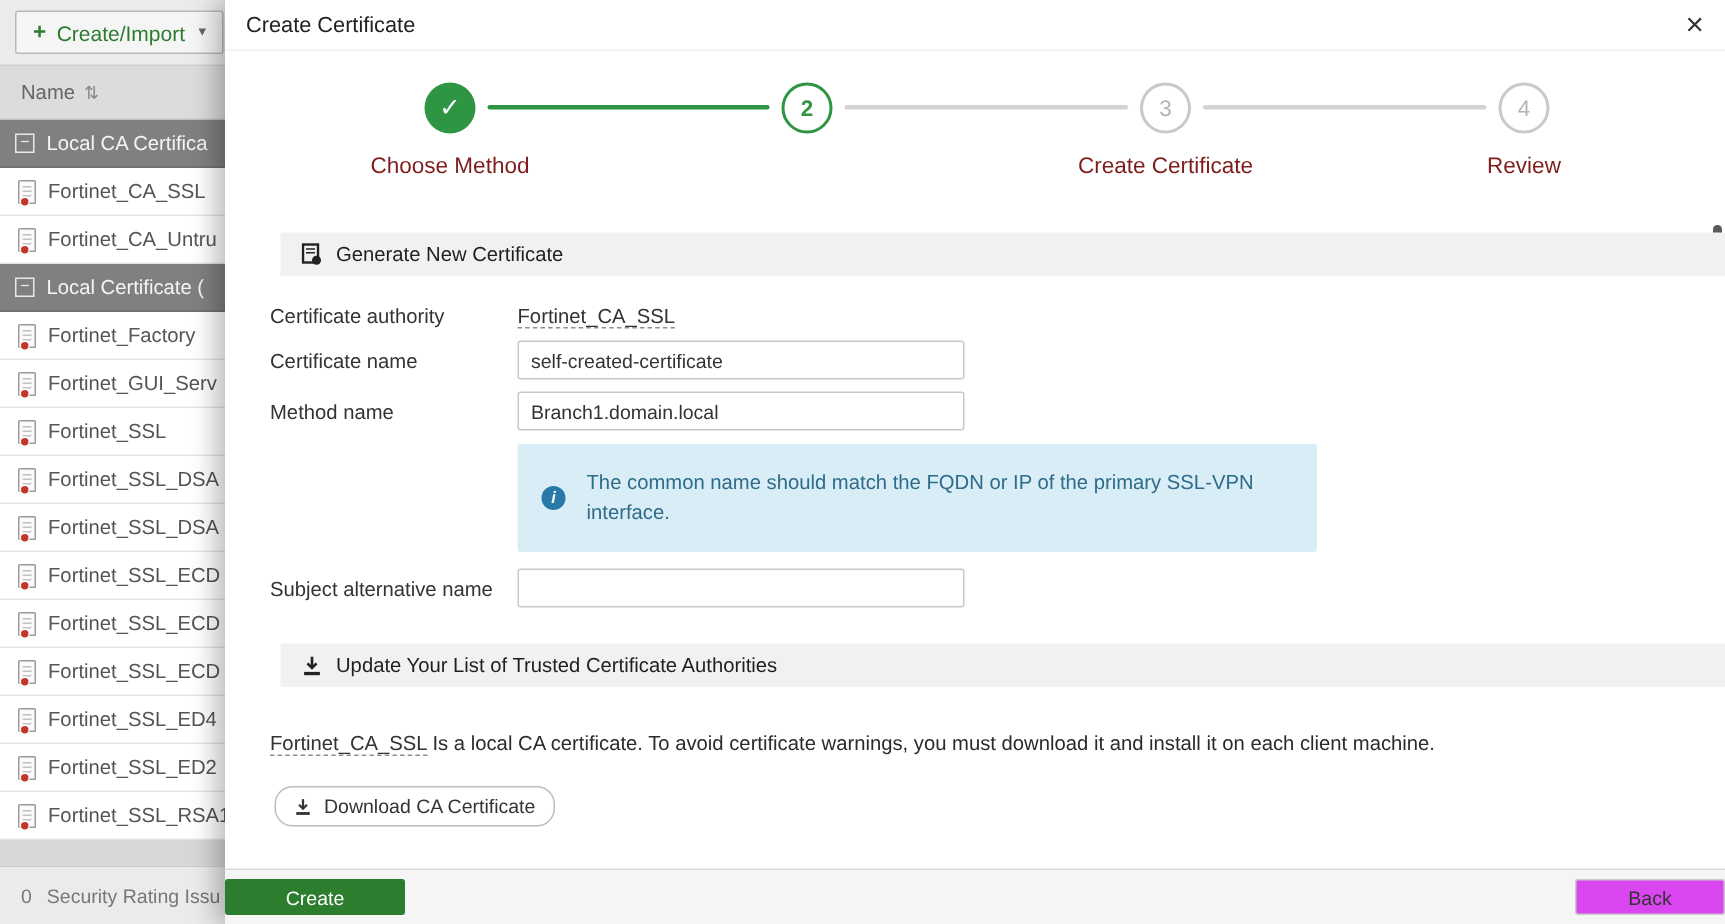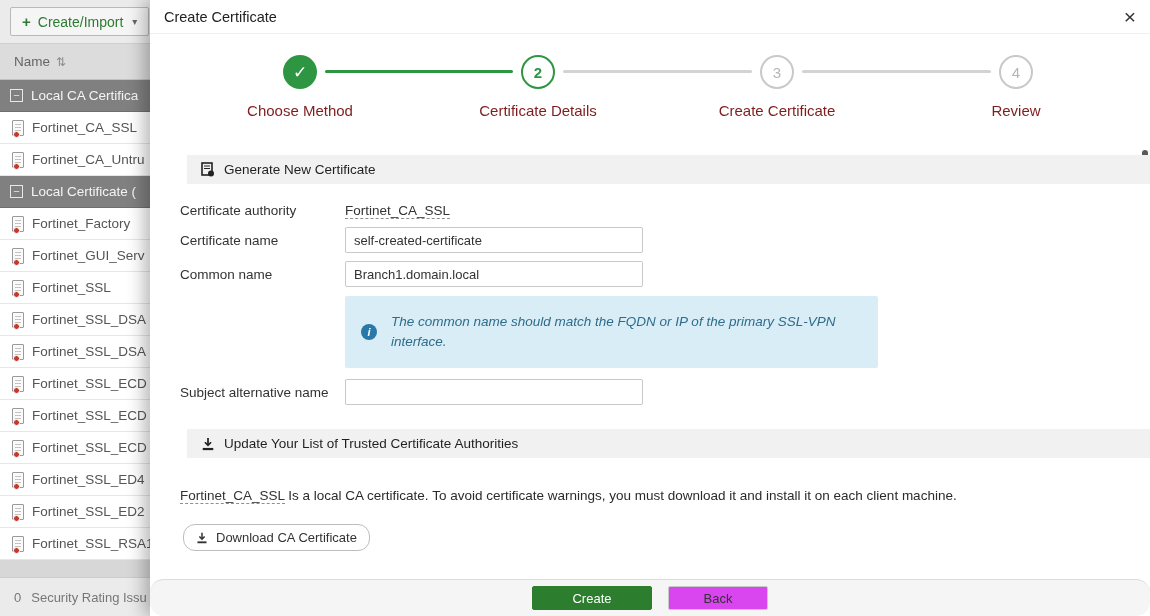--- a/index.html
+++ b/index.html
@@ -84,31 +84,31 @@
   .txt-input { position:absolute; left:195px; width:298px; height:26px;
     border:1px solid #c9c9c9; border-radius:2px; padding:0 8px; font-size:13px;
     color:#333; font-family:inherit; background:#fff; }
 
   .info-box { position:absolute; left:195px; top:296px; width:533px; height:72px;
     background:var(--info-bg); border-radius:2px; display:flex; align-items:center;
     padding:0 16px; gap:14px; }
   .info-icon { flex:none; width:16px; height:16px; border-radius:50%; background:#2878a8;
     color:#fff; font-size:11px; font-weight:bold; font-style:italic;
     display:flex; align-items:center; justify-content:center; }
-  .info-text { color:var(--info-text); line-height:1.45;font-style:italic; }
+  .info-text { color:var(--info-text); line-height:1.45; }
 
   .para { position:absolute; left:30px; top:488px; right:30px; color:#2b2b2b; }
 
   .btn-download { position:absolute; left:33px; top:524px; display:inline-flex;
     align-items:center; gap:8px; border:1px solid #bdbdbd; background:#fff;
     border-radius:12px; padding:5px 12px; font-size:13px; color:#333; cursor:pointer; }
 
   .modal-footer { position:absolute; left:0; bottom:0; width:100%; height:37px;
     background:#f5f5f5; border-top:1px solid #dcdcdc;
-    display:flex; align-items:center; justify-content:center; gap:16px;border-radius:14px; }
+    display:flex; align-items:center; justify-content:space-between; gap:16px; }
   .btn { height:24px; font-size:13px; border-radius:2px; cursor:pointer;
     display:inline-flex; align-items:center; justify-content:center; font-family:inherit; }
   .btn-primary { width:120px; background:var(--button-green); border:1px solid var(--button-green); color:#fff; }
   .btn-default { background:#d946ef; border:1px solid #c9c9c9; color:#333; }
   .btn-back { width:100px; } .btn-cancel { width:120px; }
 </style>
 </head>
 <body>
 
 <div class="bg-pane">
@@ -218,21 +218,20 @@
       <span>2</span>
     </div>
     <div class="step-circle todo" style="left:610px;">
       <span>3</span>
     </div>
     <div class="step-circle todo" style="left:849px;">
       <span>4</span>
     </div>
 
     <div class="step-label" style="left:40px;">Choose Method</div>
-    <div class="step-label" style="left:278px;">Certificate Details</div>
     <div class="step-label" style="left:517px;">Create Certificate</div>
     <div class="step-label" style="left:756px;">Review</div>
   </div>
 
   <div class="section-bar" style="top:155px;">
     <svg width="14" height="15" viewBox="0 0 14 15">
       <rect x="1" y="1" width="10" height="12" fill="none" stroke="#222" stroke-width="1.6"></rect>
       <line x1="3" y1="4" x2="9" y2="4" stroke="#222" stroke-width="1"></line>
       <line x1="3" y1="6.5" x2="9" y2="6.5" stroke="#222" stroke-width="1"></line>
       <circle cx="10" cy="11.5" r="3" fill="#222"></circle>
@@ -241,21 +240,21 @@
   </div>
 
   <div class="form-label" style="top:203px;">Certificate authority</div>
   <div class="form-value" style="top:203px;">
     <span class="tooltip-term">Fortinet_CA_SSL</span>
   </div>
 
   <div class="form-label" style="top:233px;">Certificate name</div>
   <input class="txt-input" style="top: 227px;" type="text" value="self-created-certificate">
 
-  <div class="form-label" style="top:267px;">Common name</div>
+  <div class="form-label" style="top:267px;">Method name</div>
   <input class="txt-input" style="top: 261px;" type="text" value="Branch1.domain.local">
 
   <div class="info-box">
     <span class="info-icon">i</span>
     <span class="info-text">The common name should match the FQDN or IP of the primary SSL-VPN interface.</span>
   </div>
 
   <div class="form-label" style="top:385px;">Subject alternative name</div>
   <input class="txt-input" style="top: 379px;" type="text" value="">
 

